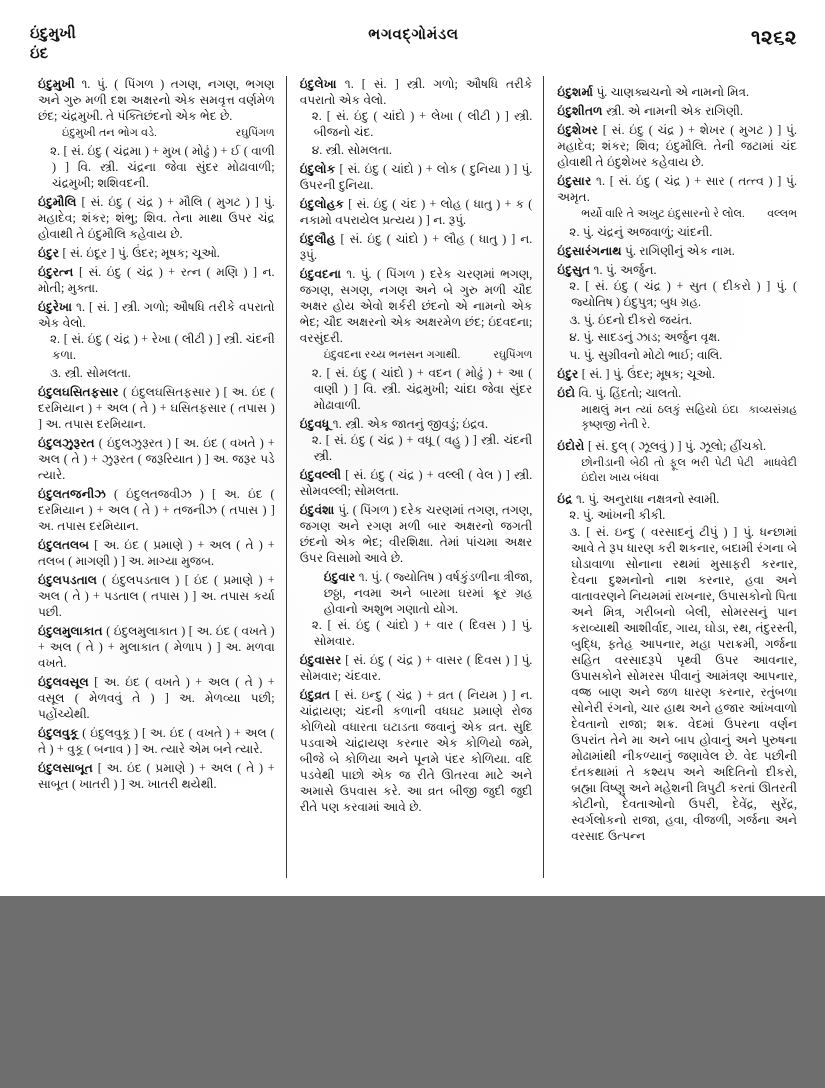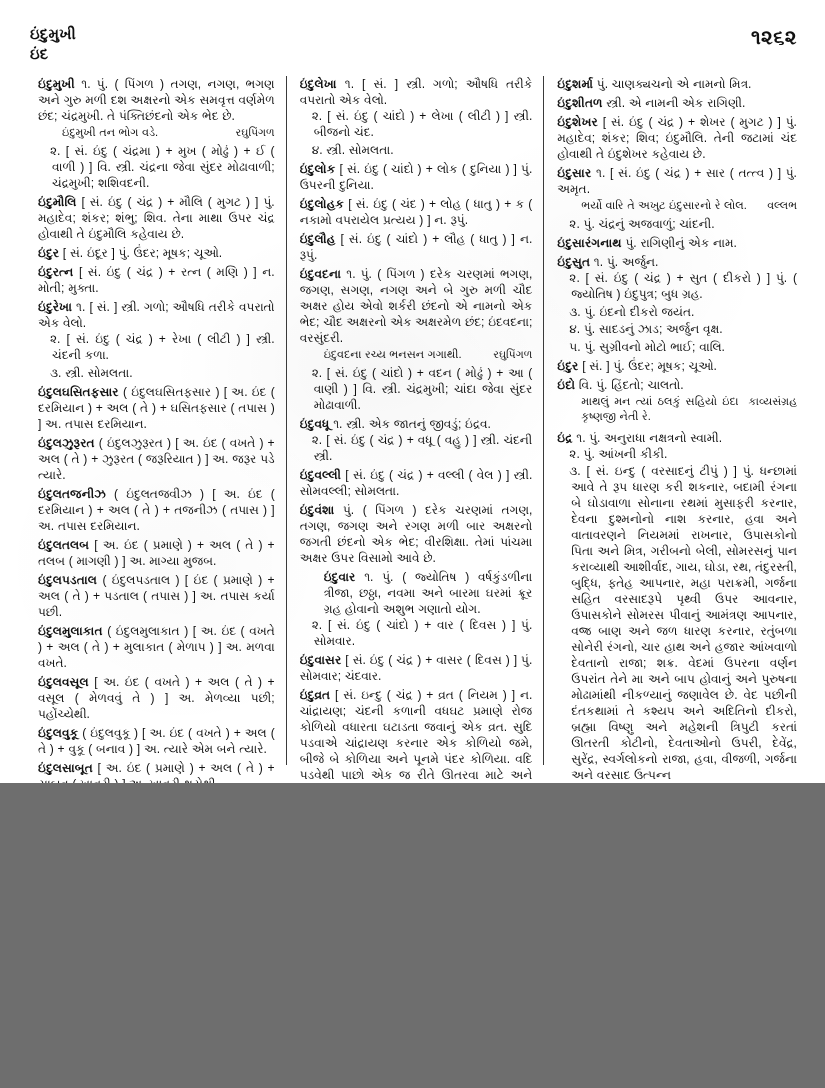--- a/index.html
+++ b/index.html
@@ -4,26 +4,26 @@
 <title>Bhagavadgomandal page</title>
 <style>
   html, body {
     margin: 0;
     padding: 0;
     background: #6e6e6e;
   }
   .page {
     position: relative;
     width: 825px;
-    height: 783px;
+    height: 896px;
     margin: 0 auto;
     background: #ffffff;
     box-sizing: border-box;
     overflow: hidden;
-    font-family: Liberation Sans, sans-serif;
+    font-family: Liberation Serif, serif;
     color: #111;
     
     background-image:
       radial-gradient(ellipse 300px 220px at 46% 47%, rgba(0,0,0,0.035), rgba(0,0,0,0) 70%),
       radial-gradient(ellipse 240px 200px at 72% 34%, rgba(0,0,0,0.022), rgba(0,0,0,0) 70%),
       radial-gradient(ellipse 260px 240px at 22% 72%, rgba(0,0,0,0.018), rgba(0,0,0,0) 70%);
   }
 
   
   .runhead {
@@ -119,20 +119,21 @@
 </head>
 <body>
 
 <div class="page">
 
   <div class="runhead">
     <div class="runhead-left">
       <div>ઇંદુમુખી</div>
       <div>ઇંદ</div>
     </div>
+    <div class="runhead-center">ભગવદ્ગોમંડલ</div>
     <div class="runhead-right">૧૨૬૨</div>
   </div>
 
   <div class="columns">
     <div class="col c1">
         <div class="entry">
           <div class="cont" style="padding-left: 0px;"><span class="hw">ઇંદુમુખી</span> <span>૧. પું. ( પિંગળ ) તગણ, નગણ, ભગણ અને ગુરુ મળી દશ અક્ષરનો એક સમવૃત્ત વર્ણમેળ છંદ; ચંદ્રમુખી. તે પંક્તિછંદનો એક ભેદ છે.</span></div>
           <div class="quote"><span class="src">રઘુપિંગળ</span><span>ઇંદુમુખી તન ભોગ વડે.</span></div>
           <div class="clear"></div>
           <div class="sense"><span>૨. [ સં. ઇંદુ ( ચંદ્રમા ) + મુખ ( મોઢું ) + ઈ ( વાળી ) ] વિ. સ્ત્રી. ચંદ્રના જેવા સુંદર મોઢાવાળી; ચંદ્રમુખી; શશિવદની.</span></div>
@@ -216,21 +217,21 @@
         </div>
         <div class="entry">
           <div class="cont" style="padding-left: 0px;"><span class="hw">ઇંદુવાસર</span> <span>[ સં. ઇંદુ ( ચંદ્ર ) + વાસર ( દિવસ ) ] પું. સોમવાર; ચંદવાર.</span></div>
         </div>
         <div class="entry">
           <div class="cont" style="padding-left: 0px;"><span class="hw">ઇંદુવ્રત</span> <span>[ સં. ઇન્દુ ( ચંદ્ર ) + વ્રત ( નિયમ ) ] ન. ચાંદ્રાયણ; ચંદની કળાની વધઘટ પ્રમાણે રોજ કોળિયો વધારતા ઘટાડતા જવાનું એક વ્રત. સુદિ પડવાએ ચાંદ્રાયણ કરનાર એક કોળિયો જમે, બીજે બે કોળિયા અને પૂનમે પંદર કોળિયા. વદિ પડવેથી પાછો એક જ રીતે ઊતરવા માટે અને અમાસે ઉપવાસ કરે. આ વ્રત બીજી જુદી જુદી રીતે પણ કરવામાં આવે છે.</span></div>
         </div>
       </div>
     <div class="col c3">
         <div class="entry">
-          <div class="cont" style="padding-left: 0px;"><span class="hw">ઇંદુશર્મા</span> <span>પું. ચાણક્યચનો એ નામનો મિત્ર.</span></div>
+          <div class="cont" style="padding-left: 0px; margin-top: 8px;"><span class="hw">ઇંદુશર્મા</span> <span>પું. ચાણક્યચનો એ નામનો મિત્ર.</span></div>
         </div>
         <div class="entry">
           <div class="cont" style="padding-left: 0px;"><span class="hw">ઇંદુશીતળ</span> <span>સ્ત્રી. એ નામની એક રાગિણી.</span></div>
         </div>
         <div class="entry">
           <div class="cont" style="padding-left: 0px;"><span class="hw">ઇંદુશેખર</span> <span>[ સં. ઇંદુ ( ચંદ્ર ) + શેખર ( મુગટ ) ] પું. મહાદેવ; શંકર; શિવ; ઇંદુમૌલિ. તેની જટામાં ચંદ હોવાથી તે ઇંદુશેખર કહેવાય છે.</span></div>
         </div>
         <div class="entry">
           <div class="cont" style="padding-left: 0px;"><span class="hw">ઇંદુસાર</span> <span>૧. [ સં. ઇંદુ ( ચંદ્ર ) + સાર ( તત્ત્વ ) ] પું. અમૃત.</span></div>
           <div class="quote"><span class="src">વલ્લભ</span><span>ભર્યો વારિ તે અખુટ ઇંદુસારનો રે લોલ.</span></div>
@@ -249,20 +250,25 @@
         </div>
         <div class="entry">
           <div class="cont" style="padding-left: 0px;"><span class="hw">ઇંદુર</span> <span>[ સં. ] પું. ઉંદર; મૂષક; ચૂઓ.</span></div>
         </div>
         <div class="entry">
           <div class="cont" style="padding-left: 0px;"><span class="hw">ઇંદો</span> <span>વિ. પું. હિંદતો; ચાલતો.</span></div>
           <div class="quote"><span class="src">કાવ્યસંગ્રહ</span><span>માથલું મન ત્યાં ઠલકું સહિયો ઇંદા કૃષ્ણજી નેતી રે.</span></div>
           <div class="clear"></div>
         </div>
         <div class="entry">
+          <div class="cont" style="padding-left: 0px;"><span class="hw">ઇંદોરો</span> <span>[ સં. દુલ્ ( ઝૂલવું ) ] પું. ઝૂલો; હીંચકો.</span></div>
+          <div class="quote"><span class="src">માધવેદી</span><span>છોનીડાની બેઠી તો ફૂલ ભરી પેટી પેટી ઇંદોરા ખાય બંધવા</span></div>
+          <div class="clear"></div>
+        </div>
+        <div class="entry">
           <div class="cont" style="padding-left: 0px;"><span class="hw">ઇંદ્ર</span> <span>૧. પું. અનુરાધા નક્ષત્રનો સ્વામી.</span></div>
           <div class="sense"><span>૨. પું. આંખની કીકી.</span></div>
           <div class="sense"><span>૩. [ સં. ઇન્દુ ( વરસાદનું ટીપું ) ] પું. ધન્છામાં આવે તે રૂપ ધારણ કરી શકનાર, બદામી રંગના બે ઘોડાવાળા સોનાના રથમાં મુસાફરી કરનાર, દેવના દુશ્મનોનો નાશ કરનાર, હવા અને વાતાવરણને નિયમમાં રાખનાર, ઉપાસકોનો પિતા અને મિત્ર, ગરીબનો બેલી, સોમરસનું પાન કરાવ્યાથી આશીર્વાદ, ગાય, ઘોડા, રથ, તંદુરસ્તી, બુદ્ધિ, ફતેહ આપનાર, મહા પરાક્રમી, ગર્જના સહિત વરસાદરૂપે પૃથ્વી ઉપર આવનાર, ઉપાસકોને સોમરસ પીવાનું આમંત્રણ આપનાર, વજ્ર બાણ અને જળ ધારણ કરનાર, રતુંબળા સોનેરી રંગનો, ચાર હાથ અને હજાર આંખવાળો દેવતાનો રાજા; શક્ર. વેદમાં ઉપરના વર્ણન ઉપરાંત તેને મા અને બાપ હોવાનું અને પુરુષના મોઢામાંથી નીકળ્યાનું જણાવેલ છે. વેદ પછીની દંતકથામાં તે કશ્યપ અને અદિતિનો દીકરો, બ્રહ્મા વિષ્ણુ અને મહેશની ત્રિપુટી કરતાં ઊતરતી કોટીનો, દેવતાઓનો ઉપરી, દેવેંદ્ર, સુરેંદ્ર, સ્વર્ગલોકનો રાજા, હવા, વીજળી, ગર્જના અને વરસાદ ઉત્પન્ન</span></div>
         </div>
       </div>
   </div>
 
 </div>
 
 </body></html>

